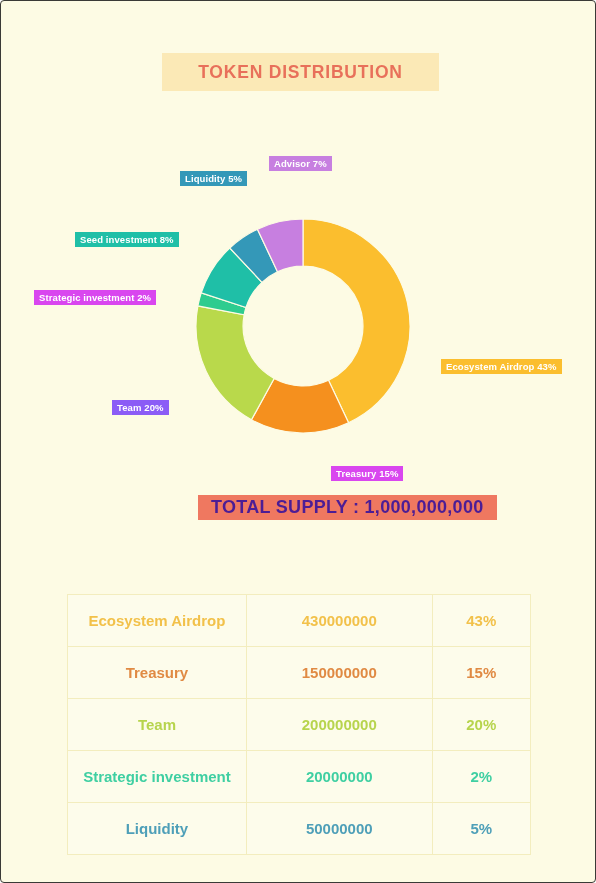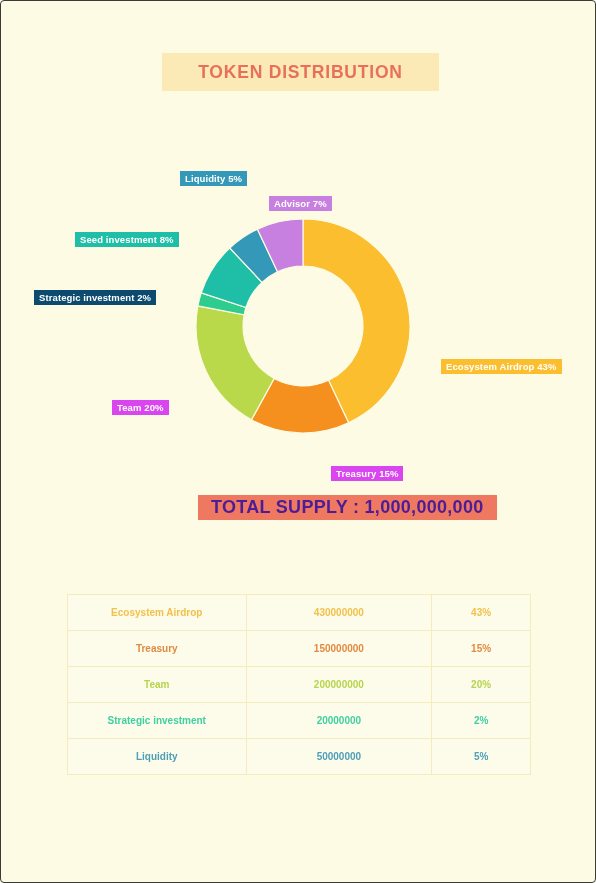--- a/index.html
+++ b/index.html
@@ -97,23 +97,23 @@
     left: 66px;
     top: 593px;
     width: 464px;
     border-collapse: collapse;
     background: #FDFCEB;
   }
   #dist-table td {
     border: 1px solid #F3EDBE;
     height: 27px;
     text-align: center;
-    font-size: 10px;
+    font-size: 15px;
     font-weight: bold;
-    padding: 4px 4px;
+    padding: 12px 4px;
   }
   #dist-table td.c-name { width: 180px; }
   #dist-table td.c-amount { width: 188px; }
   #dist-table td.c-pct { width: 96px; }
 </style>
 </head>
 <body>
 
 <div id="page">
 
@@ -127,25 +127,25 @@
         <path d="M 347.5583841974628 301.81649461386405 A 107 107 0 0 1 250.45235687111648 298.7648147646934 L 273.13331984782525 257.5082962682283 A 59.92000000000001 59.92000000000001 0 0 0 327.5126951505792 259.2172369837639 Z" fill="#F5901E" stroke="#FDFBE4" stroke-width="1.2"></path>
         <path d="M 250.45235687111648 298.7648147646934 A 107 107 0 0 1 196.8952641720303 184.9501993393275 L 243.14134793633696 193.7721116300234 A 59.92000000000001 59.92000000000001 0 0 0 273.13331984782525 257.5082962682283 Z" fill="#B9D94B" stroke="#FDFBE4" stroke-width="1.2"></path>
         <path d="M 196.8952641720303 184.9501993393275 A 107 107 0 0 1 200.23695275641856 171.93518160188063 L 245.0126935435944 186.48370169705316 A 59.92000000000001 59.92000000000001 0 0 0 243.14134793633696 193.7721116300234 Z" fill="#2ECC8F" stroke="#FDFBE4" stroke-width="1.2"></path>
         <path d="M 200.23695275641856 171.93518160188063 A 107 107 0 0 1 228.7534596656303 127.00035686590898 L 260.9819374127529 161.32019984490904 A 59.92000000000001 59.92000000000001 0 0 0 245.0126935435944 186.48370169705316 Z" fill="#1FBFA7" stroke="#FDFBE4" stroke-width="1.2"></path>
         <path d="M 228.7534596656303 127.00035686590898 A 107 107 0 0 1 256.44161580253717 108.18350538613593 L 276.4873048494208 150.78276301623612 A 59.92000000000001 59.92000000000001 0 0 0 260.9819374127529 161.32019984490904 Z" fill="#3498B8" stroke="#FDFBE4" stroke-width="1.2"></path>
         <path d="M 256.44161580253717 108.18350538613593 A 107 107 0 0 1 302 98 L 302 145.07999999999998 A 59.92000000000001 59.92000000000001 0 0 0 276.4873048494208 150.78276301623612 Z" fill="#C77FE0" stroke="#FDFBE4" stroke-width="1.2"></path>
       </svg>
     <div id="callout-layer">
         <div class="callout" style="left: 440px; top: 238px; background: rgb(251, 190, 46);">Ecosystem Airdrop 43%</div>
         <div class="callout" style="left: 330px; top: 345px; background: #d946ef;">Treasury 15%</div>
-        <div class="callout" style="left: 111px; top: 279px; background: #d946ef;">Team 20%</div>
-        <div class="callout" style="left: 33px; top: 169px; background: #0c4a6e;">Strategic investment 2%</div>
+        <div class="callout" style="left: 111px; top: 279px; background: #8b5cf6;">Team 20%</div>
+        <div class="callout" style="left: 33px; top: 169px; background: #d946ef;">Strategic investment 2%</div>
         <div class="callout" style="left: 74px; top: 111px; background: rgb(31, 191, 167);">Seed investment 8%</div>
         <div class="callout" style="left: 179px; top: 50px; background: rgb(52, 152, 184);">Liquidity 5%</div>
-        <div class="callout" style="left: 268px; top: 35px; background: rgb(199, 127, 224); margin-top: 40px;">Advisor 7%</div>
+        <div class="callout" style="left: 268px; top: 35px; background: rgb(199, 127, 224);">Advisor 7%</div>
       </div>
   </div>
 
   <div id="total-supply">
     <span id="total-supply-text">TOTAL SUPPLY : 1,000,000,000</span>
   </div>
 
   <table id="dist-table">
     <tbody id="dist-table-body">
         <tr>

